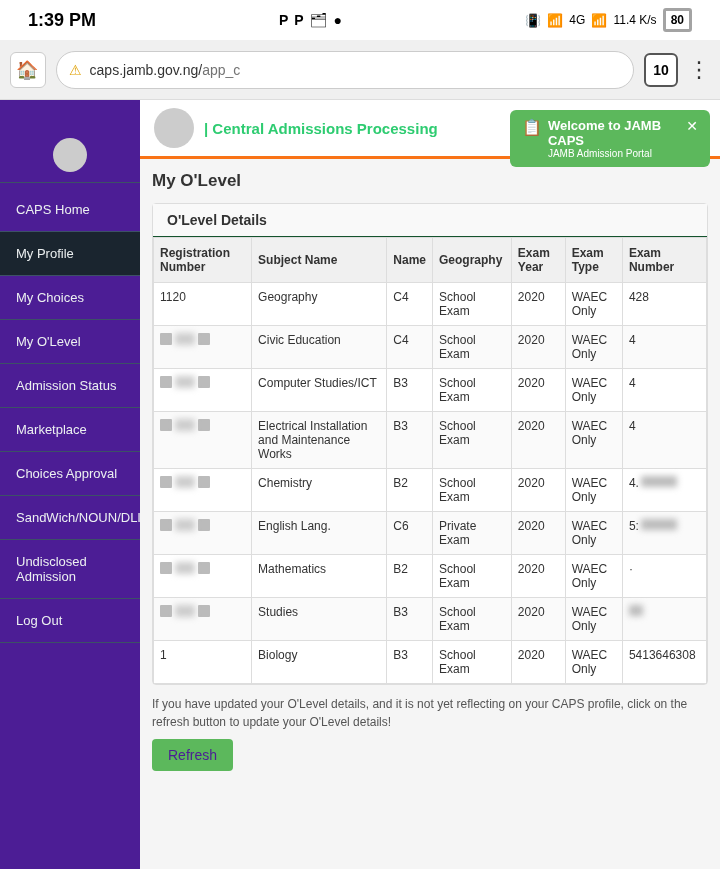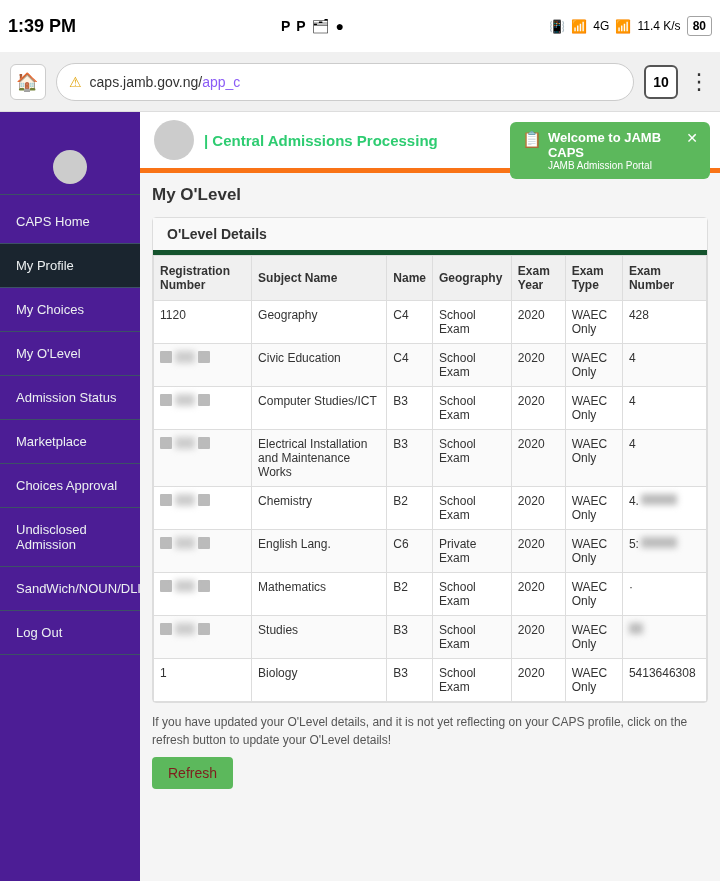--- a/index.html
+++ b/index.html
@@ -1,30 +1,30 @@
 <!DOCTYPE html>
 <html><head>
   <meta charset="utf-8">
   <style>
     * { margin: 0; padding: 0; box-sizing: border-box; }
     body { width: 720px; min-height: 881px; font-family: Arial, sans-serif; background: #fff; overflow-x: hidden; }
 
     
     .status-bar {
       background: #fff;
-      height: 52px;
+      height: 40px;
       display: flex;
       align-items: center;
-      padding: 0 8px;
+      padding: 0 28px;
       justify-content: space-between;
     }
     .status-left { font-size: 18px; font-weight: bold; color: #000; }
     .status-icons { display: flex; align-items: center; gap: 6px; }
     .status-icon-text { font-size: 12px; color: #000; }
-    .battery-box { border: 1px solid #a3a3a3; border-radius: 3px; padding: 2px 5px; font-size: 12px; font-weight: bold; }
+    .battery-box { border: 3px solid #a3a3a3; border-radius: 3px; padding: 2px 5px; font-size: 12px; font-weight: bold; }
     .status-middle { display: flex; align-items: center; gap: 6px; }
 
     
     .browser-bar {
       background: #f0f0f0;
       height: 60px;
       display: flex;
       align-items: center;
       padding: 0 10px;
       gap: 10px;
@@ -44,21 +44,21 @@
       border: 1px solid #ccc;
       border-radius: 20px;
       height: 38px;
       display: flex;
       align-items: center;
       padding: 0 12px;
       gap: 8px;
     }
     .url-warning { color: #e0a000; font-size: 14px; }
     .url-text { font-size: 14px; color: #333; overflow: hidden; white-space: nowrap; text-overflow: ellipsis; }
-    .url-text span { color: #8b5cf6; }
+    .url-text span { color: #737373; }
     .browser-tab-count {
       background: #fff;
       border: 2px solid #555;
       border-radius: 6px;
       width: 34px; height: 34px;
       display: flex; align-items: center; justify-content: center;
       font-size: 14px; font-weight: bold;
     }
     .browser-menu { font-size: 22px; color: #333; cursor: pointer; }
 
@@ -124,21 +124,21 @@
     .notif-close { cursor: pointer; font-size: 14px; margin-left: auto; }
     .notif-icon { font-size: 16px; }
 
     
     .content-header {
       background: #fff;
       padding: 8px 14px;
       display: flex;
       align-items: center;
       gap: 10px;
-      border-bottom: 5px solid #f97316;
+      border-bottom: 3px solid #f97316;
     }
     .header-logo-circle {
       width: 40px; height: 40px;
       background: #ccc;
       border-radius: 50%;
       flex-shrink: 0;
     }
     .header-title {
       font-size: 15px;
       font-weight: bold;
@@ -159,21 +159,21 @@
       background: #fff;
       border: 1px solid #ddd;
       border-radius: 4px;
     }
     .olevel-card-header {
       background: #f9f9f9;
       padding: 8px 14px;
       font-size: 14px;
       font-weight: bold;
       color: #333;
-      border-bottom: 5px solid #14532d;
+      border-bottom: 1px solid #14532d;
     }
     .table-wrapper { overflow-x: auto; }
     table {
       width: 100%;
       border-collapse: collapse;
       font-size: 12px;
     }
     th {
       background: #f0f0f0;
       padding: 8px 6px;
@@ -192,21 +192,21 @@
 
     
     .refresh-note {
       margin: 10px 0 8px 0;
       font-size: 12px;
       color: #555;
       line-height: 1.5;
     }
     .refresh-btn {
       background: #5cb85c;
-      color: #7f1d1d;
+      color: #4c1d95;
       border: none;
       border-radius: 4px;
       padding: 8px 16px;
       font-size: 14px;
       cursor: pointer;
     }
   </style>
 </head>
 <body>
 
@@ -261,24 +261,24 @@
     <div class="sidebar-item">
       <span>Admission Status</span>
     </div>
     <div class="sidebar-item">
       <span>Marketplace</span>
     </div>
     <div class="sidebar-item">
       <span>Choices Approval</span>
     </div>
     <div class="sidebar-item">
+      <span>SandWich/NOUN/DLI</span>
+    </div>
+    <div class="sidebar-item">
       <span>Undisclosed Admission</span>
-    </div>
-    <div class="sidebar-item">
-      <span>SandWich/NOUN/DLI</span>
     </div>
     <div class="sidebar-item">
       <span>Log Out</span>
     </div>
   </div>
 
   <div class="content-area">
 
     <div class="notif-banner">
       <span class="notif-icon">📋</span>

